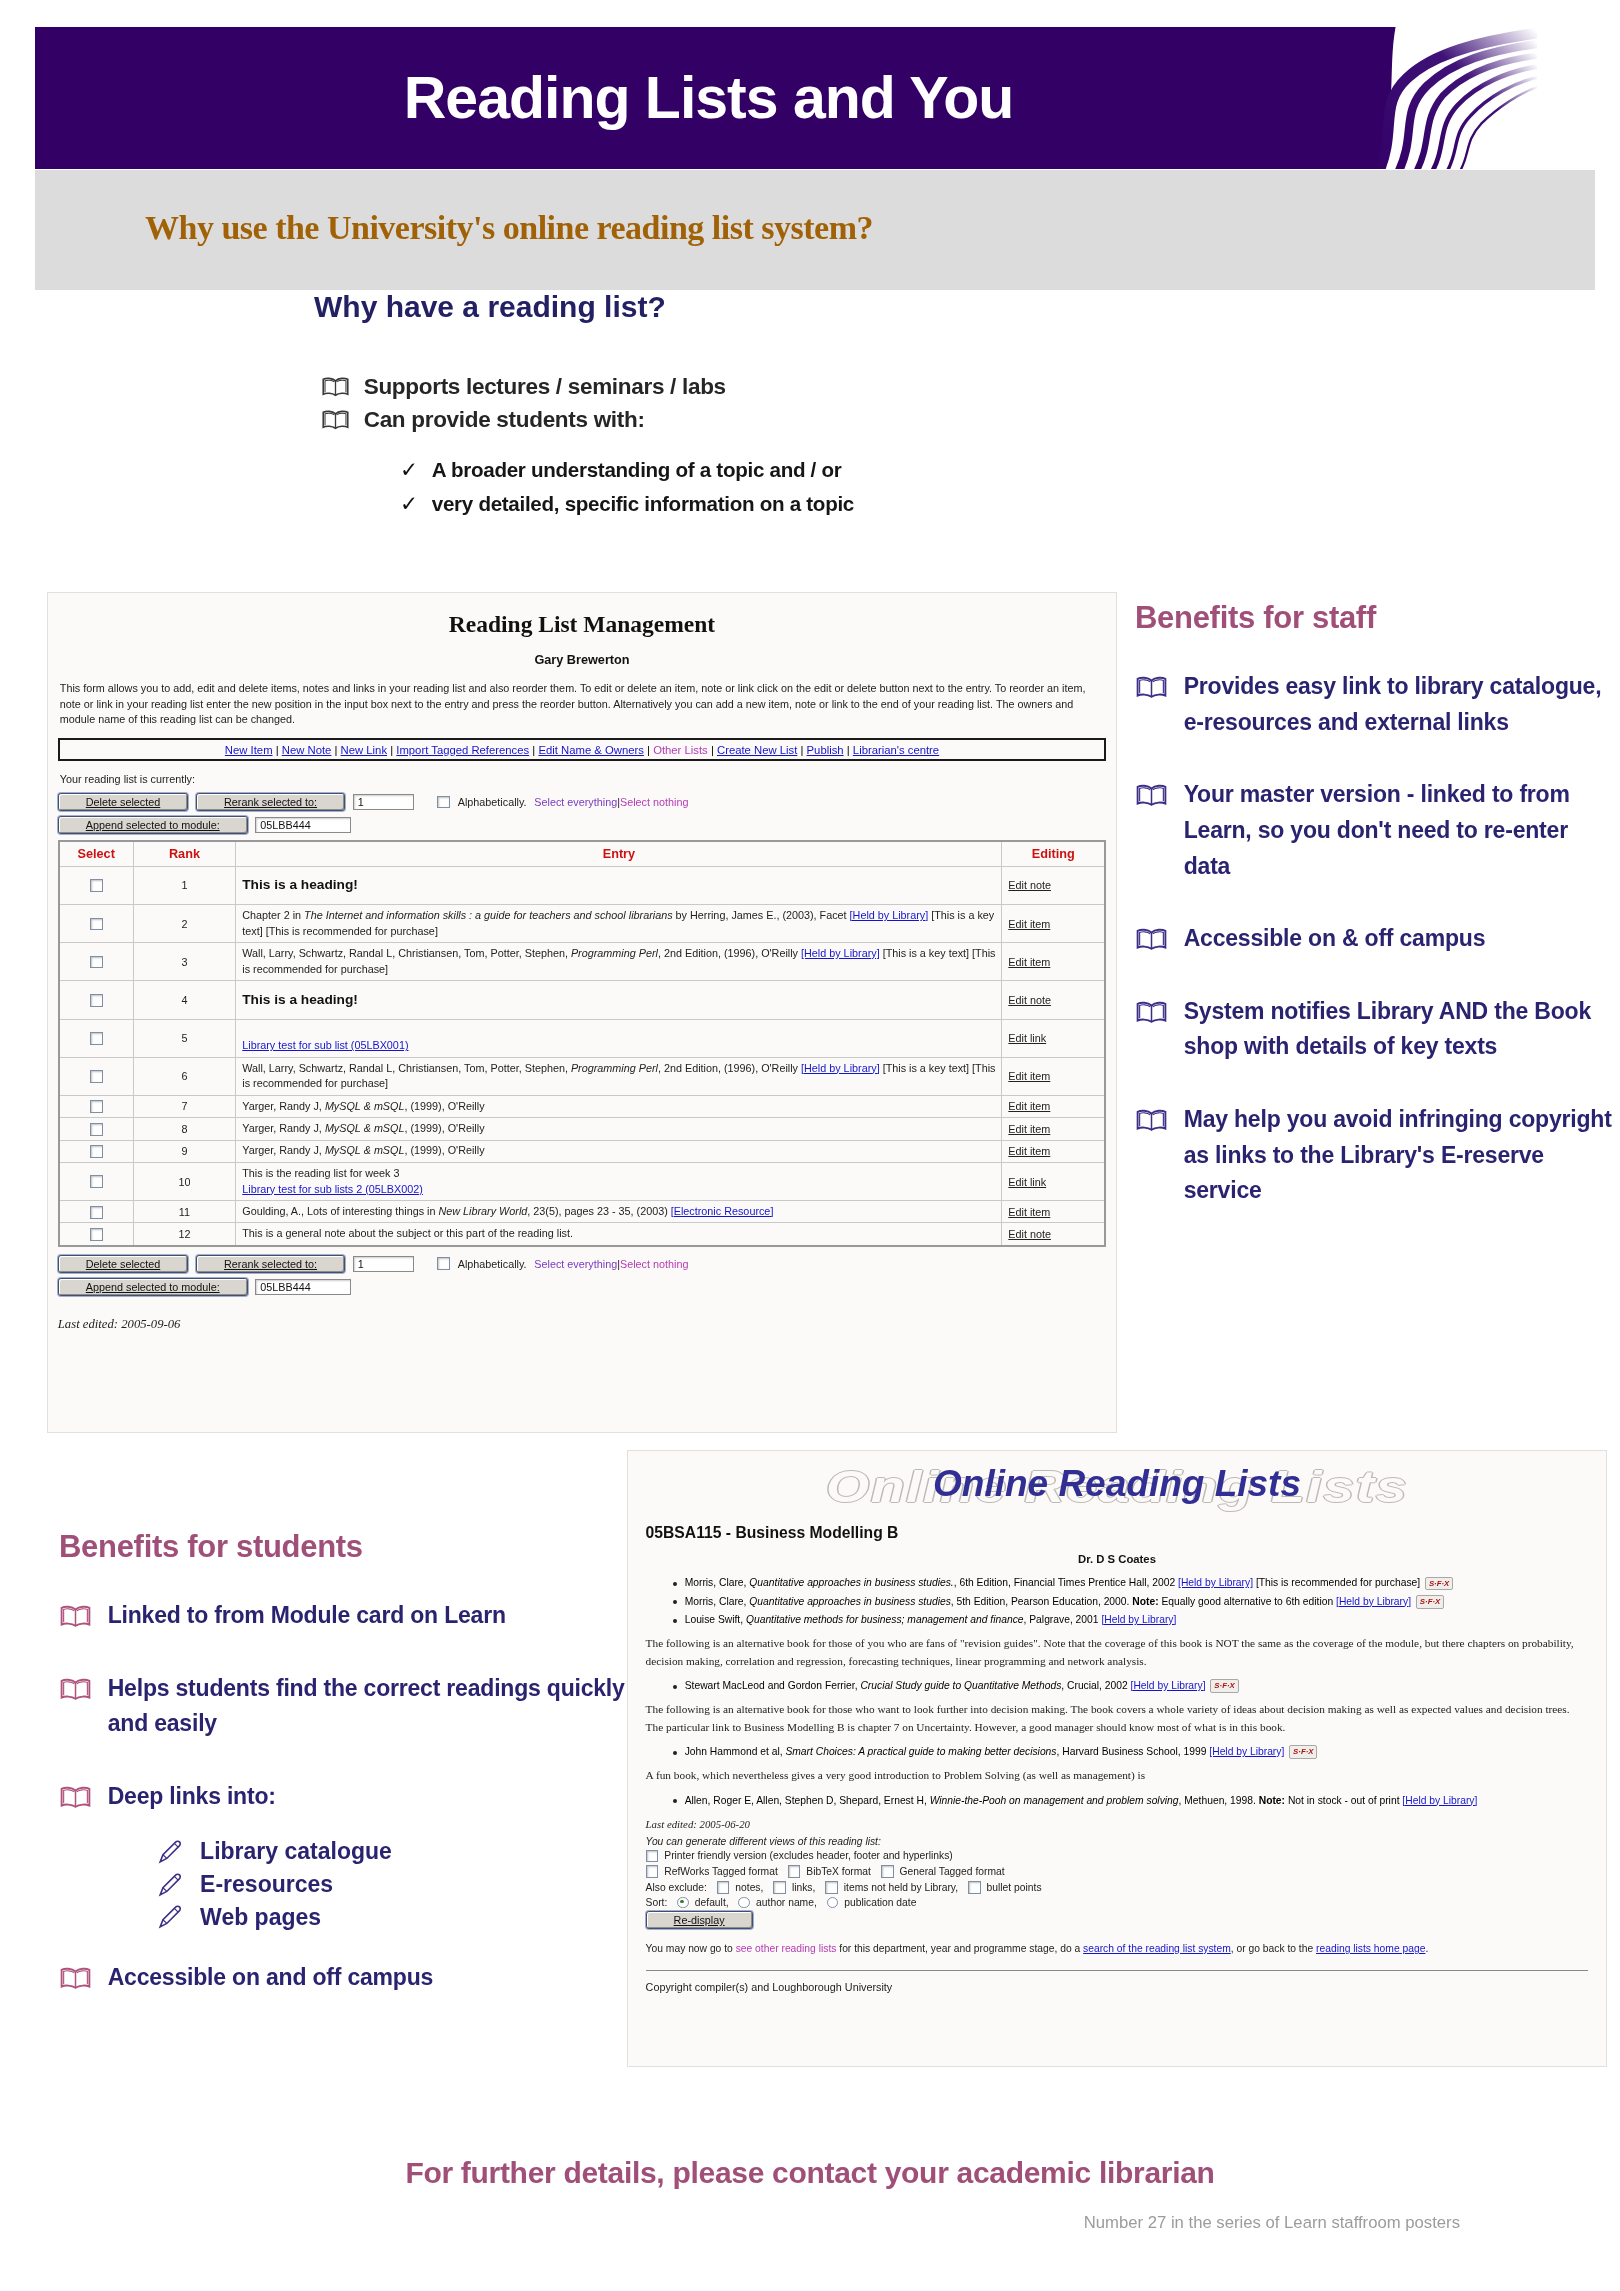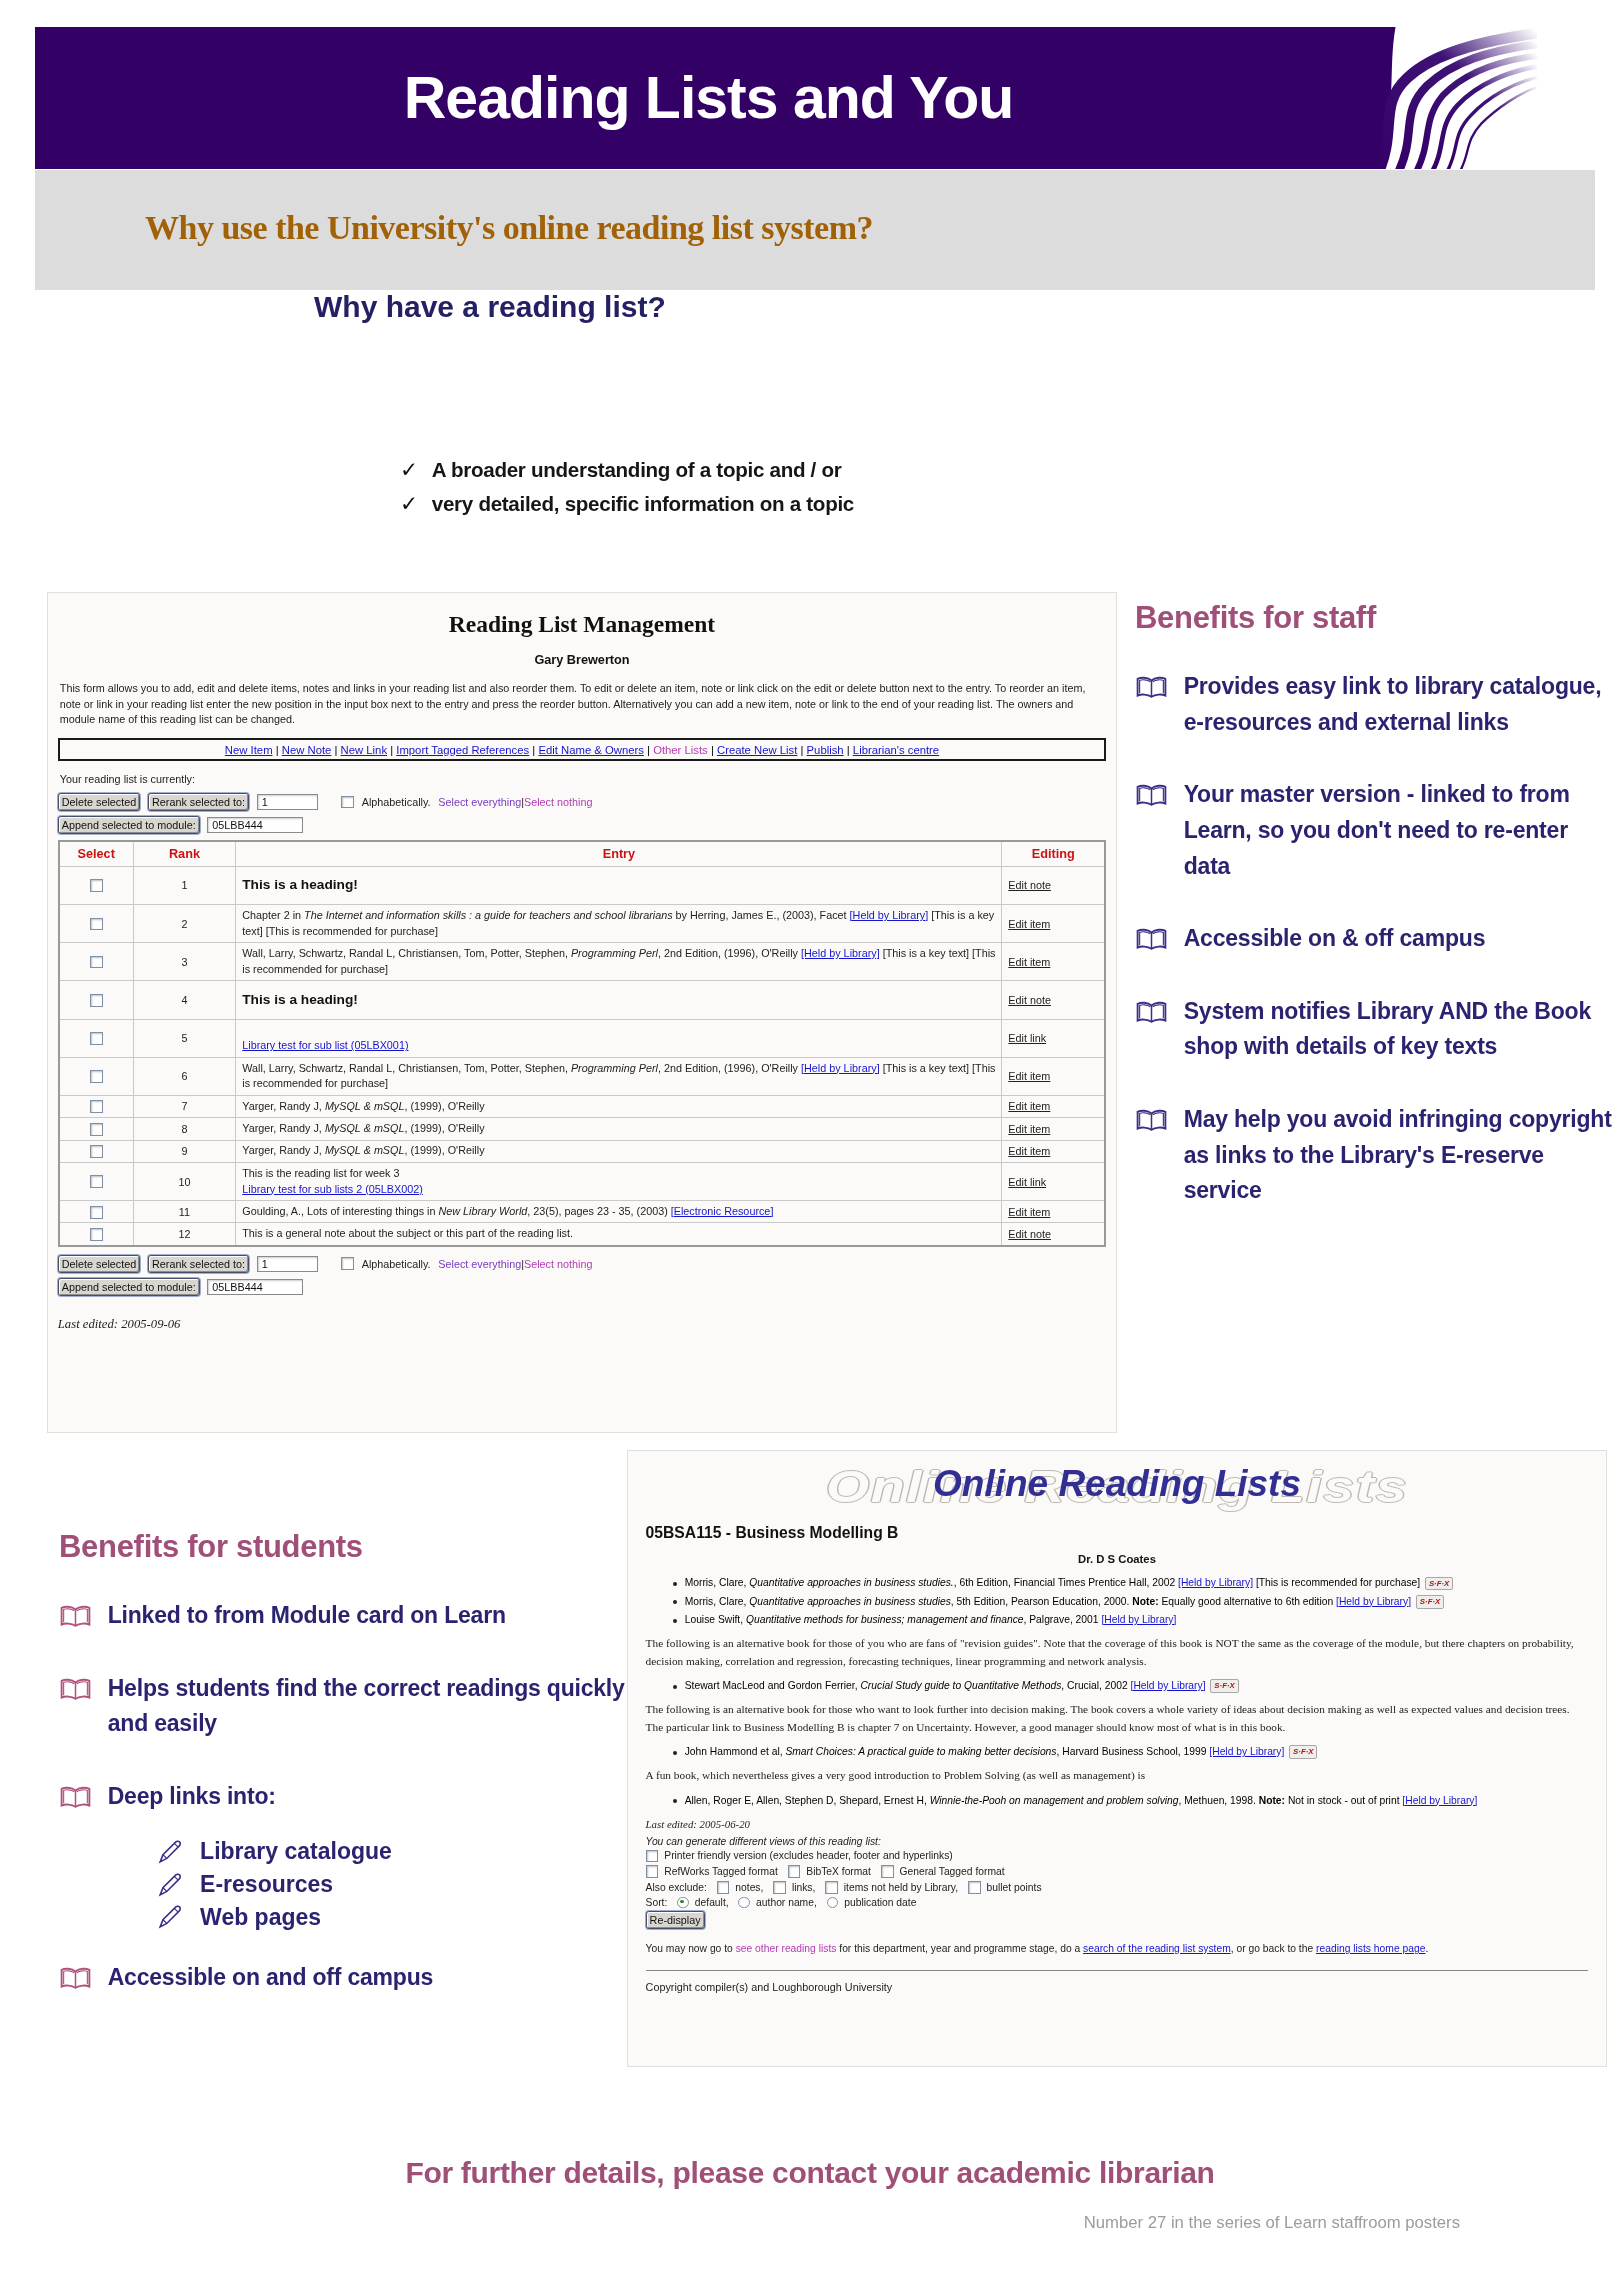--- a/index.html
+++ b/index.html
@@ -50,21 +50,21 @@
   .rl-link{color:#1414cf;text-decoration:underline;cursor:pointer;}
   .rl-visited{color:#b43bb4;cursor:pointer;}
   .edit-link{color:#222;text-decoration:underline;cursor:pointer;}
   .cb{display:inline-block;width:10.8px;height:10.8px;background:#fff;border:1px solid #7f8fa4;
       box-shadow:inset 1px 1px 2px rgba(0,0,0,.25);vertical-align:middle;flex:none;}
   .radio{display:inline-block;width:9.8px;height:9.8px;border:1px solid #7f8fa4;border-radius:50%;
       background:#fff;vertical-align:middle;position:relative;flex:none;}
   .radio.sel::after{content:"";position:absolute;left:2px;top:2px;width:3.9px;height:3.9px;border-radius:50%;background:#3a7d3a;}
   .btn{display:inline-block;background:#d9d5cf;border:1px solid #44506b;border-radius:2.9px;
       box-shadow:inset 1px 1px 0 #fff, inset -1px -1px 0 #8c8c8c, 0 0 0 1px #9fb0d0;
-      font-size:10.8px;padding:2px 3px;color:#111;cursor:pointer;}
+      font-size:10.8px;padding:2px 27px;color:#111;cursor:pointer;text-decoration:underline;}
   .tin{display:inline-block;background:#fff;border:1px solid #8a8a8a;box-shadow:inset 1px 1px 2px rgba(0,0,0,.2);
       font-size:10.8px;padding:1px 3.9px;color:#111;}
 
   
   .shot1{left:47px;top:592px;width:1070px;height:841px;padding:7.8px 9.8px 0 9.8px;}
   .s1-title{text-align:center;font-family:"Liberation Serif",serif;font-weight:700;font-size:23.5px;margin:9.8px 0 0 0;color:#111;}
   .s1-module{text-align:center;font-weight:700;font-size:16.7px;margin:17.6px 0 0 0;color:#111;}
   .s1-owner{text-align:center;font-weight:700;font-size:12.7px;margin:15.7px 0 0 0;color:#111;}
   .s1-intro{font-size:10.8px;color:#222;line-height:1.45;margin:13.7px 2px 0 2px;}
   .s1-nav{border:2px solid #1a1a1a;margin:9.8px 0 0 0;padding:3.9px 2px;text-align:center;font-size:11.3px;background:#fcfaf8;}
@@ -145,20 +145,34 @@
     <path d="M46 150 C64 117 52 97 74 70 C97 46 132 34 172 29" fill="none" stroke="url(#swg)" stroke-width="6.5"></path>
     <path d="M62 150 C78 123 68 103 89 80 C109 58 141 45 172 40" fill="none" stroke="url(#swg)" stroke-width="4.8"></path>
     <path d="M77 150 C91 128 83 111 102 91 C120 71 148 56 172 51" fill="none" stroke="url(#swg)" stroke-width="3.4"></path>
     <path d="M90 150 C102 132 96 117 113 99 C129 83 154 66 172 61" fill="none" stroke="url(#swg)" stroke-width="2.4"></path>
   </svg>
   <div class="band">
     <h2>Why use the University's online reading list system?</h2>
   </div>
 
   <h3 class="why-h">Why have a reading list?</h3>
+  <div class="why-list" id="why-list">
+      <div class="why-row">
+        <svg class="book-sm" viewBox="0 0 30 23" width="29" height="22.5">
+          <use href="#sym-book"></use>
+        </svg>
+        <span class="txt">Supports lectures / seminars / labs</span>
+      </div>
+      <div class="why-row">
+        <svg class="book-sm" viewBox="0 0 30 23" width="29" height="22.5">
+          <use href="#sym-book"></use>
+        </svg>
+        <span class="txt">Can provide students with:</span>
+      </div>
+    </div>
   <div class="why-checks" id="why-checks">
       <div class="chk-row">
         <span class="tick">✓</span>
         <span class="txt">A broader understanding of a topic and / or</span>
       </div>
       <div class="chk-row">
         <span class="tick">✓</span>
         <span class="txt">very detailed,  specific information on a topic</span>
       </div>
     </div>

